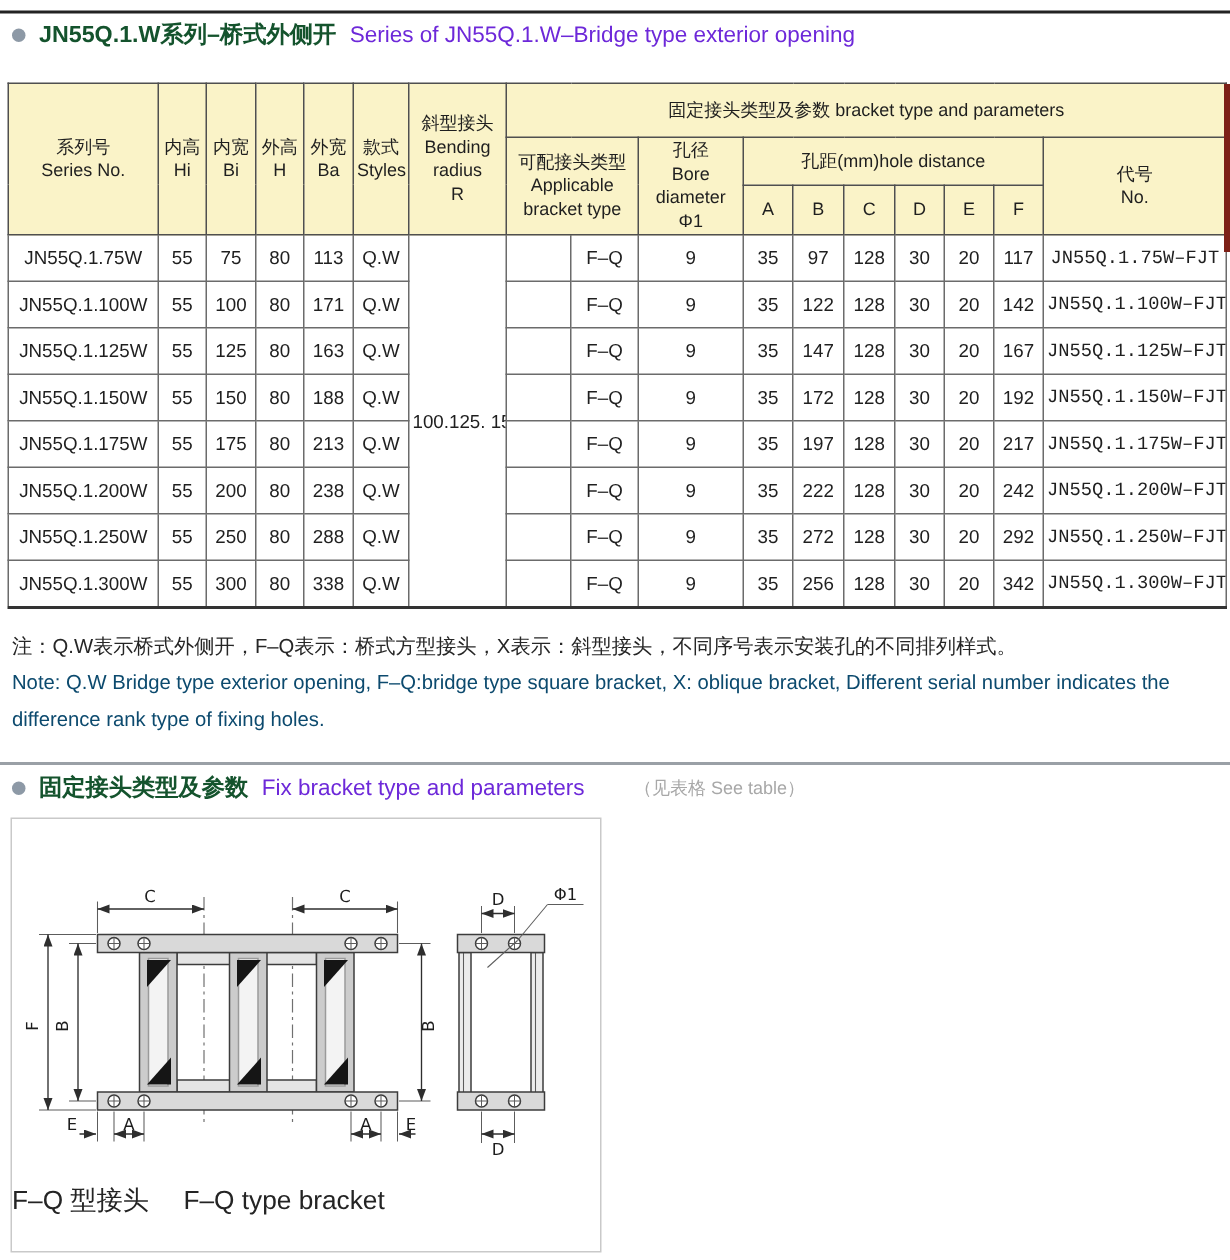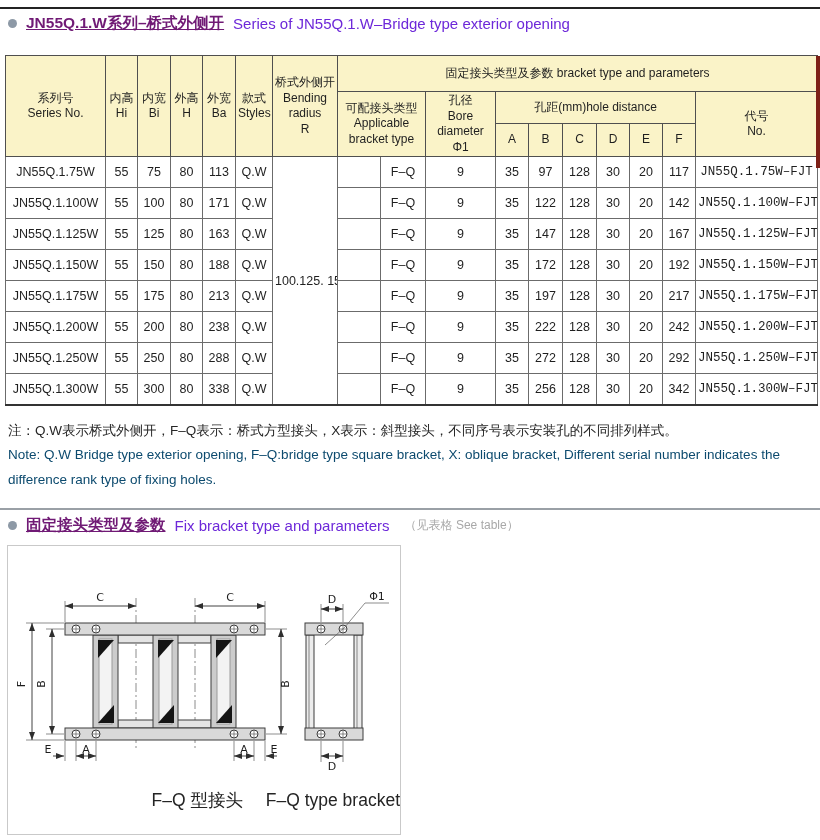--- a/index.html
+++ b/index.html
@@ -4,23 +4,23 @@
 <style>
   html,body{margin:0;padding:0;}
   body{
     width:820px;height:840px;position:relative;overflow:hidden;
     background:#ffffff;font-family:"Liberation Sans","DejaVu Sans",sans-serif;
   }
   .top-rule{position:absolute;left:0;top:7px;width:820px;height:2px;background:#232323;}
   .sec-header{position:absolute;left:8px;display:flex;align-items:center;gap:9px;white-space:nowrap;}
   .sec1{top:13px;}
   .bullet{width:9px;height:9px;border-radius:50%;background:#8d99a6;flex:0 0 auto;}
-  .t-cn{color:#701a75;font-weight:bold;font-size:15.5px;text-decoration:underline;}
+  .t-cn{color:#14532d;font-weight:bold;font-size:15.5px;}
   .t-en{color:#6d28d9;font-size:15px;}
-  .t-sub{color:#a8a8a8;font-size:12px;margin-left:6px;}
+  .t-sub{color:#a8a8a8;font-size:12px;margin-left:24px;}
 
   table.spec{
     position:absolute;left:5px;top:55px;width:813px;
     border-collapse:collapse;table-layout:fixed;
     border:1px solid #3f3f3f;border-bottom:2px solid #333;
   }
   table.spec th{
     background:#faf3c8;font-weight:normal;font-size:12px;color:#1f1f1f;
     border:1px solid #4f4f4f;text-align:center;vertical-align:middle;
     white-space:pre-line;line-height:1.3;padding:1px 2px;
@@ -42,21 +42,21 @@
   .rule2{position:absolute;left:0;top:508px;width:820px;height:2px;background:#9aa0a6;}
   .sec2{top:515px;}
 
   .draw-box{
     position:absolute;left:7px;top:545px;width:392px;height:288px;
     border:1px solid #c9c9c9;background:#ffffff;
   }
   .draw-box svg{display:block;margin-top:2px;}
   .caption{
     position:absolute;left:0;bottom:22px;width:100%;
-    text-align:right;font-size:17.5px;color:#242424;
+    text-align:left;font-size:17.5px;color:#242424;
   }
   .caption .cap-en{margin-left:18px;}
 
   .edge-tab{position:absolute;right:0;top:56px;width:4px;height:112px;background:#7d2017;}
   .thin{stroke:#5c5c5c;stroke-width:0.7;fill:none;}
   .dim{stroke:#2e2e2e;stroke-width:0.9;fill:none;}
   .cl{stroke:#707070;stroke-width:0.8;fill:none;stroke-dasharray:9 3 2 3;}
   .lbl{font-size:11px;fill:#1d1d1d;font-family:"DejaVu Sans",sans-serif;}
 </style>
 </head>
@@ -97,21 +97,21 @@
       <th rowspan="3">内高
 Hi</th>
       <th rowspan="3">内宽
 Bi</th>
       <th rowspan="3">外高
 H</th>
       <th rowspan="3">外宽
 Ba</th>
       <th rowspan="3">款式
 Styles</th>
-      <th rowspan="3">桥式外侧开
+      <th rowspan="3">斜型接头
 Bending
 radius
 R</th>
       <th colspan="10">固定接头类型及参数 bracket type and parameters</th>
     </tr>
     <tr class="h2">
       <th rowspan="2" colspan="2">可配接头类型
 Applicable
 bracket type</th>
       <th rowspan="2">孔径

